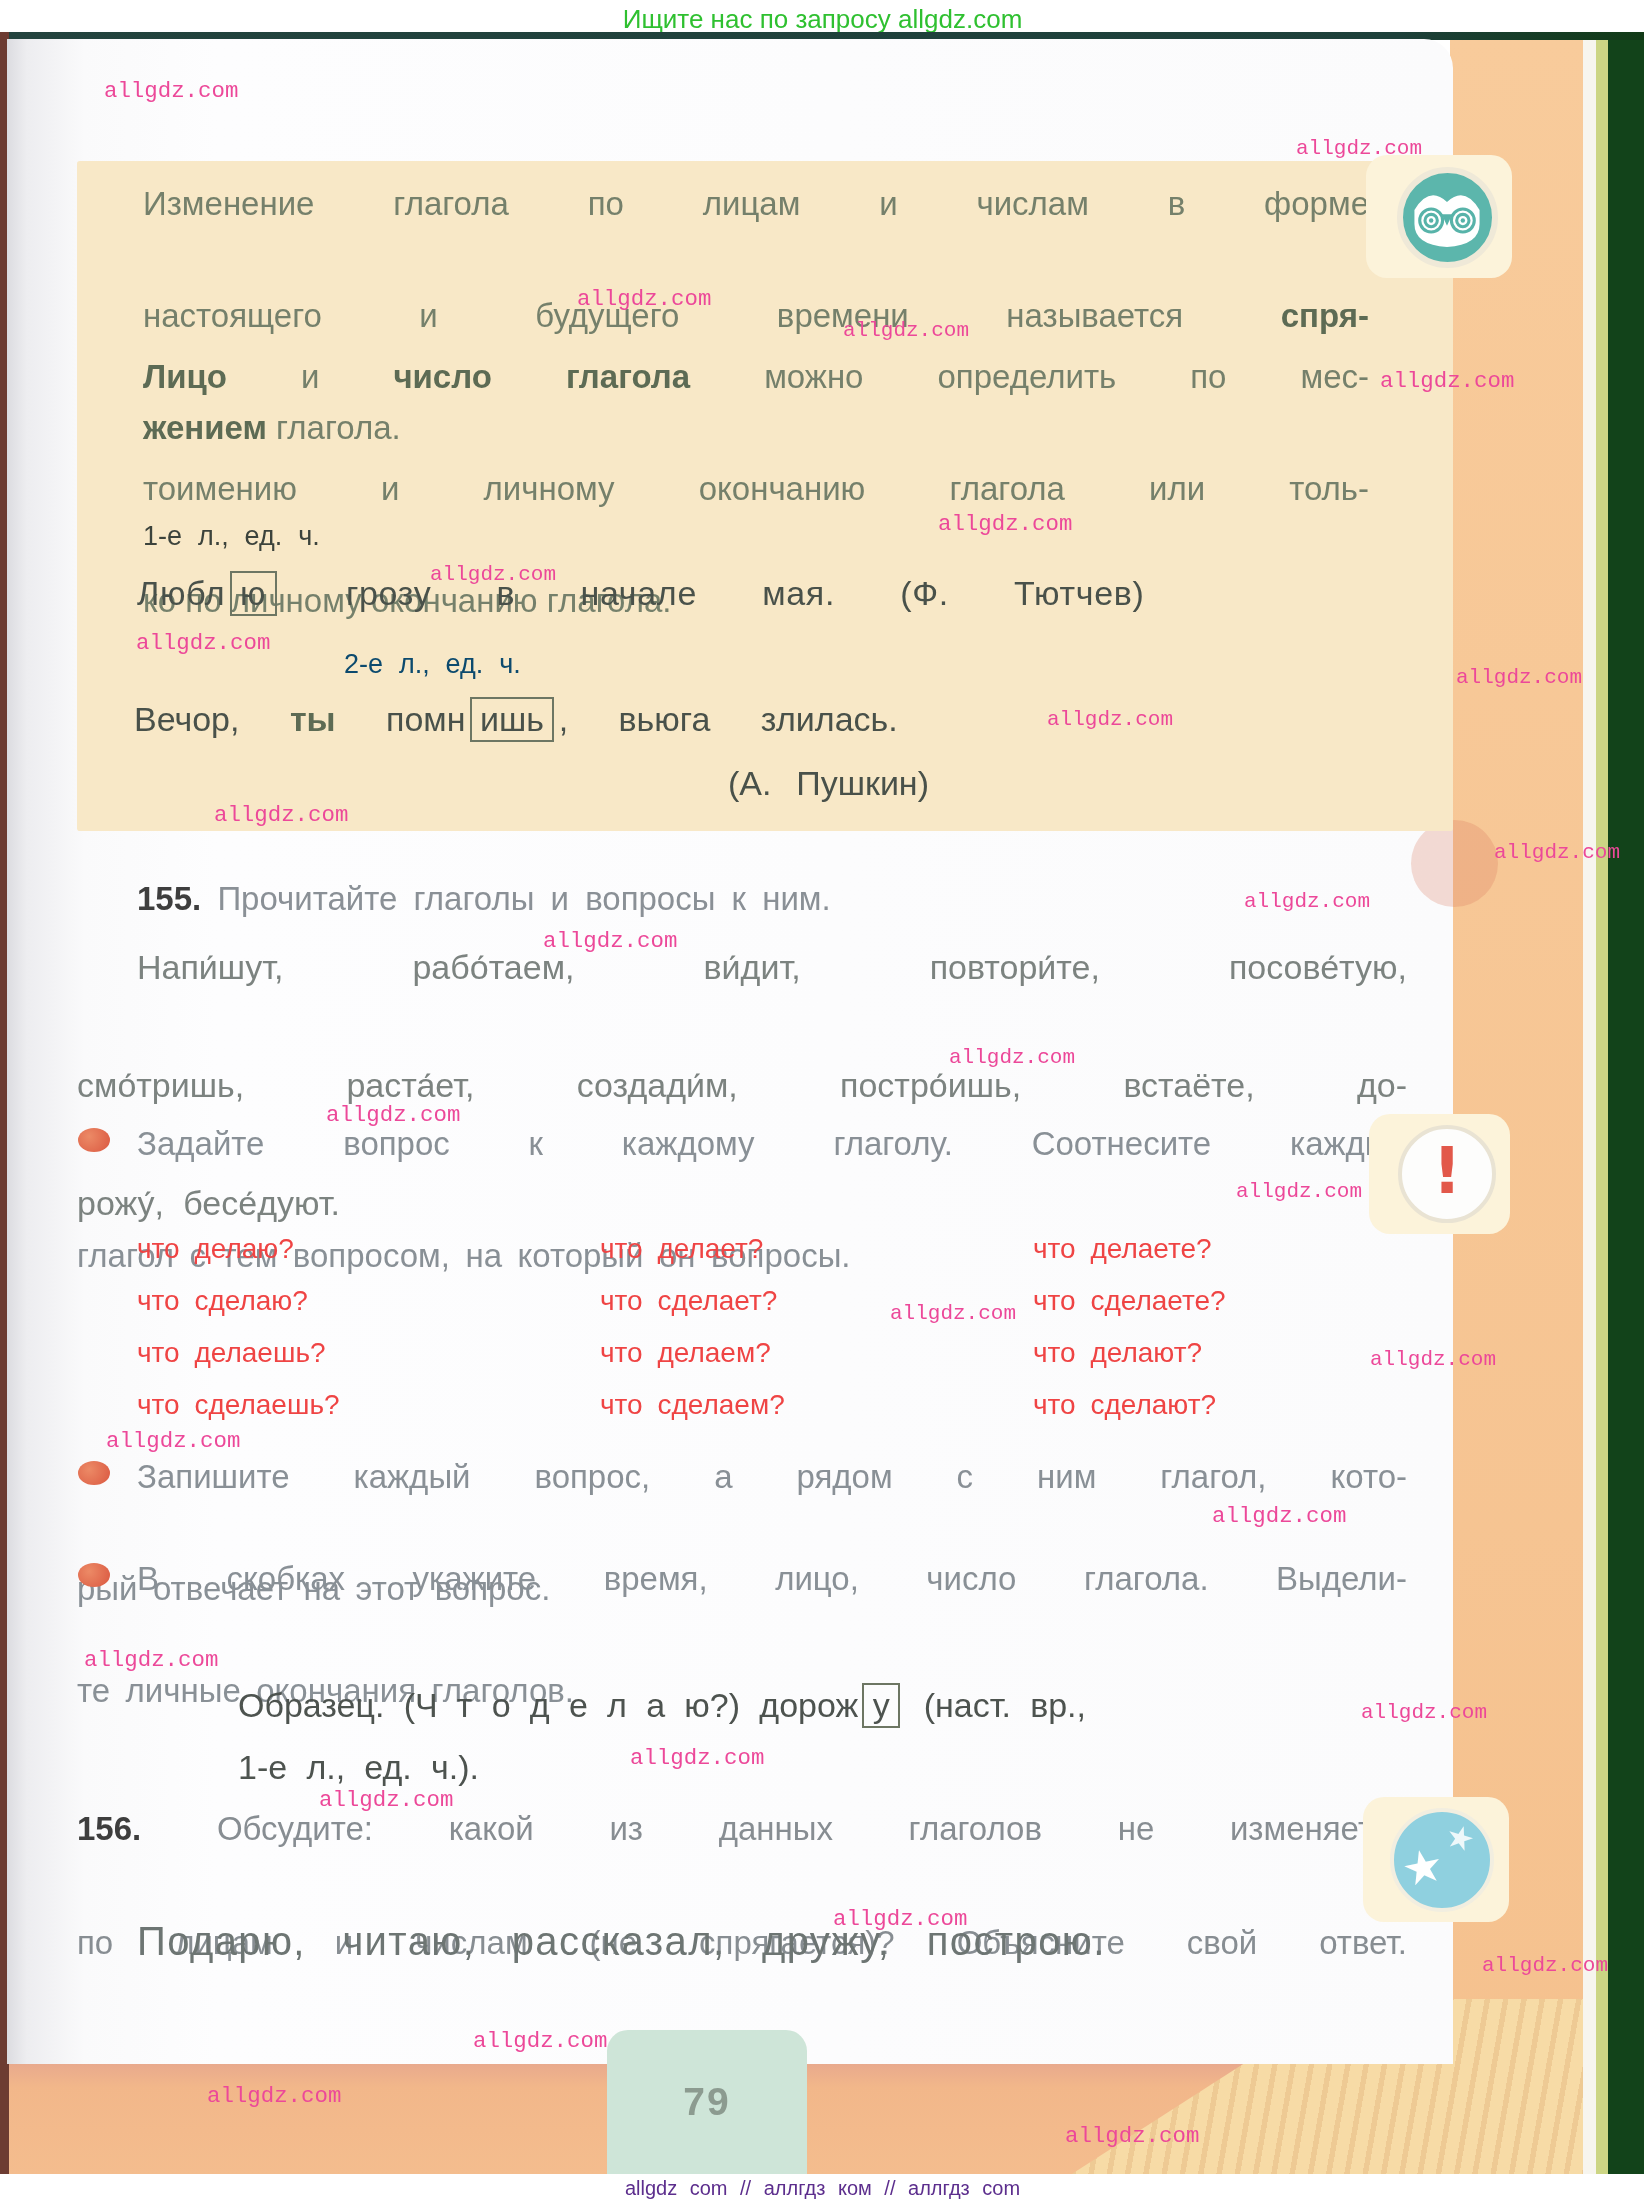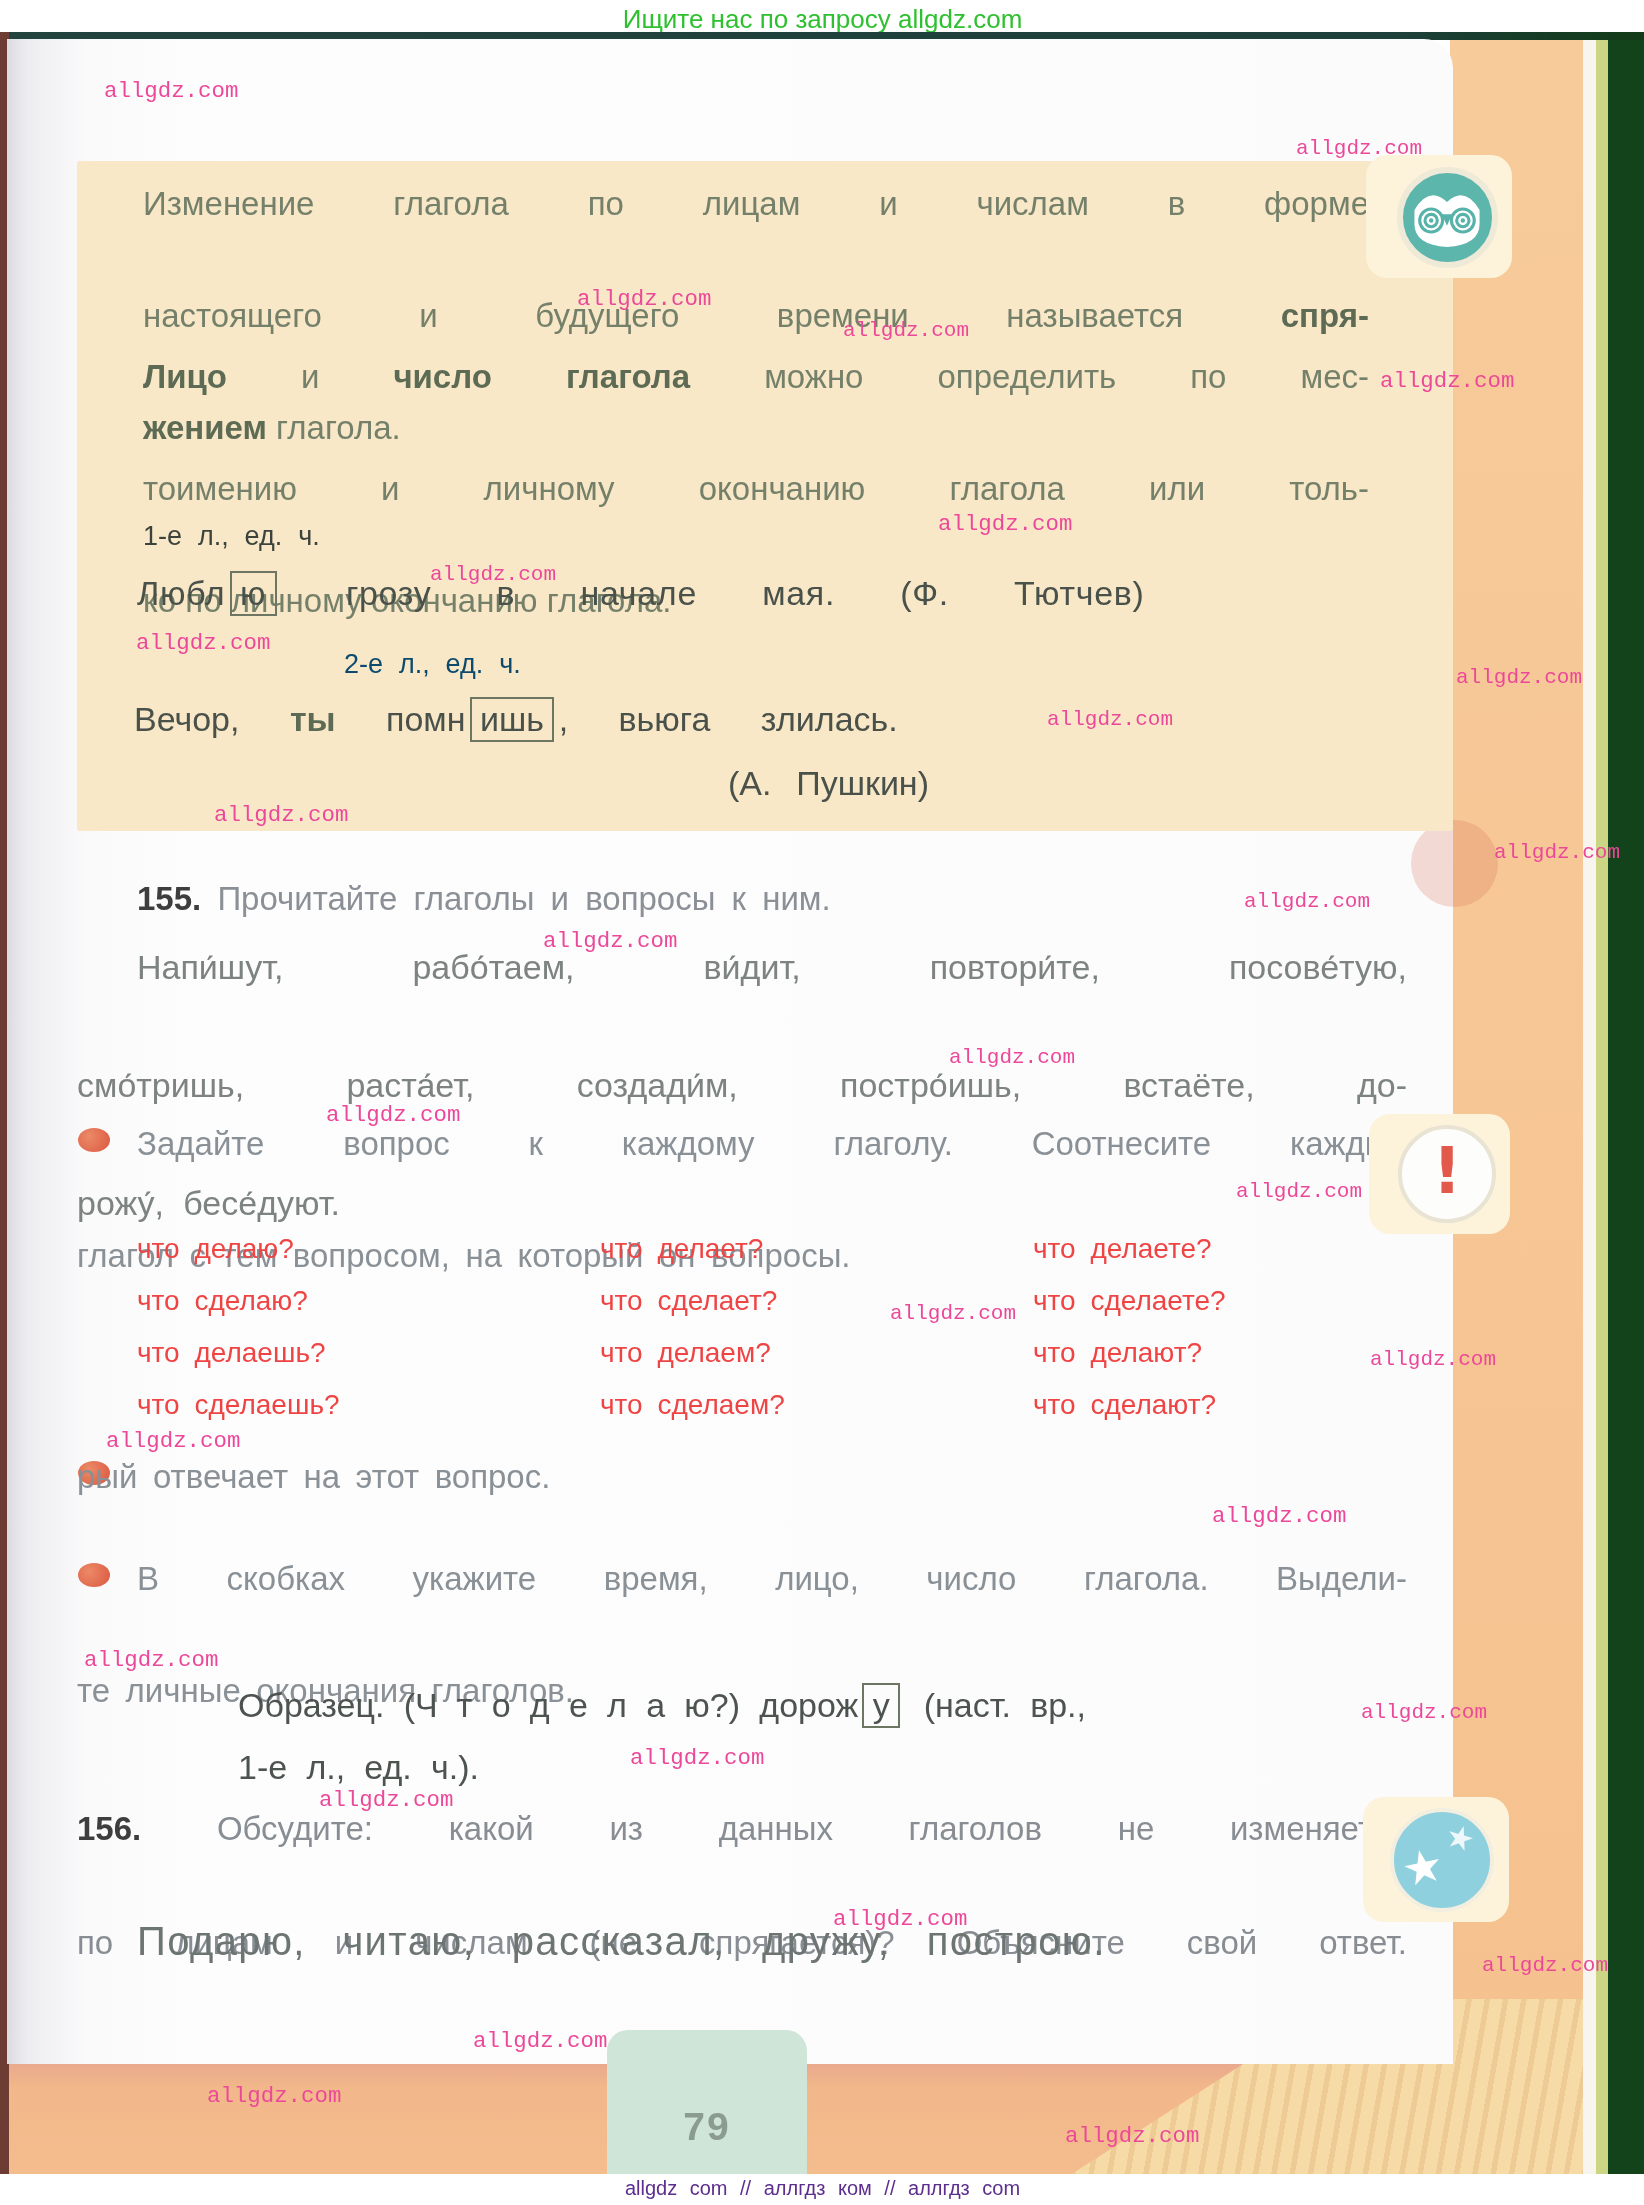--- a/index.html
+++ b/index.html
@@ -45,21 +45,21 @@
   #stars-tab{left:1363px;top:1797px;width:146px;height:125px}
   #stars-circle{left:1390px;top:1808px;width:104px;height:104px;border-radius:50%;background:#8fd0df;
         border:4.9px solid #f2eee0;box-sizing:border-box;overflow:hidden}
   .star-big{position:absolute;left:8.4px;top:28px;font-size:46px;color:#ffffff;transform:rotate(-12deg);
         font-family:"DejaVu Sans",sans-serif}
   .star-small{position:absolute;left:52px;top:7px;font-size:32px;color:rgba(255,255,255,.85);
         transform:rotate(16deg);font-family:"DejaVu Sans",sans-serif}
 
   
   #pgtab{left:607px;top:2030px;width:200px;height:144px;background:#cee5d8;border-radius:21px 21px 0 0;
-        display:flex;align-items:center;justify-content:center}
+        display:flex;align-items:flex-start;justify-content:center}
   #pgnum{margin-top:50px;font-size:39px;font-weight:bold;color:#8c9b90;letter-spacing:2.1px}
 
   
   .tline{white-space:normal}
   .just{text-align:justify}
   .just::after{content:"";display:inline-block;width:100%;height:0}
   .ind{text-indent:60px}
   .b{font-weight:bold;color:#5d6b54}
   .num{font-weight:bold;color:#3e3e3e}
   .serif{font-family:Liberation Sans, sans-serif}
@@ -174,20 +174,21 @@
       <div class="qcell">что  делаешь?</div>
       <div class="qcell">что  делаем?</div>
       <div class="qcell">что  делают?</div>
       <div class="qcell">что  сделаешь?</div>
       <div class="qcell">что  сделаем?</div>
       <div class="qcell">что  сделают?</div>
     </div>
 
   <div class="abs bullet" id="b2"></div>
   <div class="abs task" id="task2">
+      <div class="tline just ind"><span>Запишите каждый вопрос, а рядом с ним глагол, кото-</span></div>
       <div class="tline"><span>рый отвечает на этот вопрос.</span></div>
     </div>
 
   <div class="abs bullet" id="b3"></div>
   <div class="abs task" id="task3">
       <div class="tline just ind"><span>В скобках укажите время, лицо, число глагола. Выдели-</span></div>
       <div class="tline"><span>те личные окончания глаголов.</span></div>
     </div>
 
   <div class="abs serif" id="sample">

